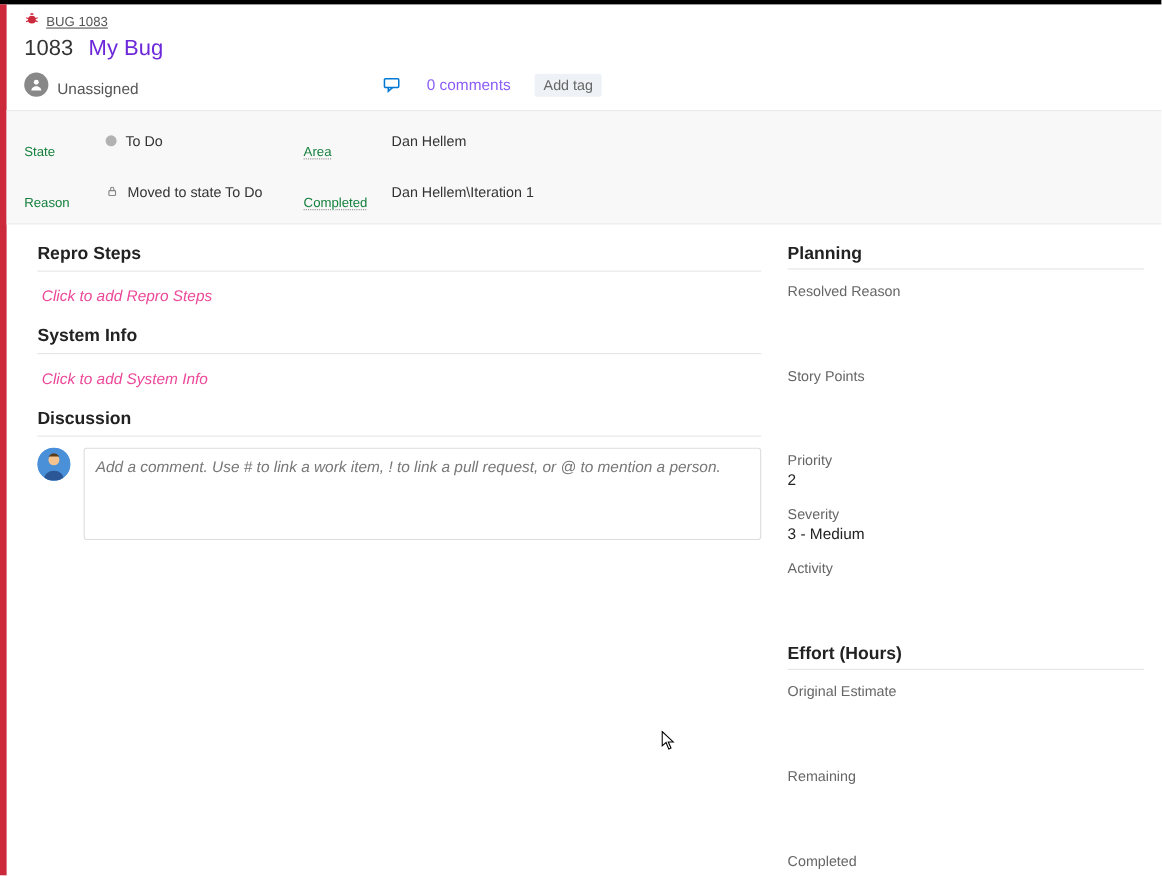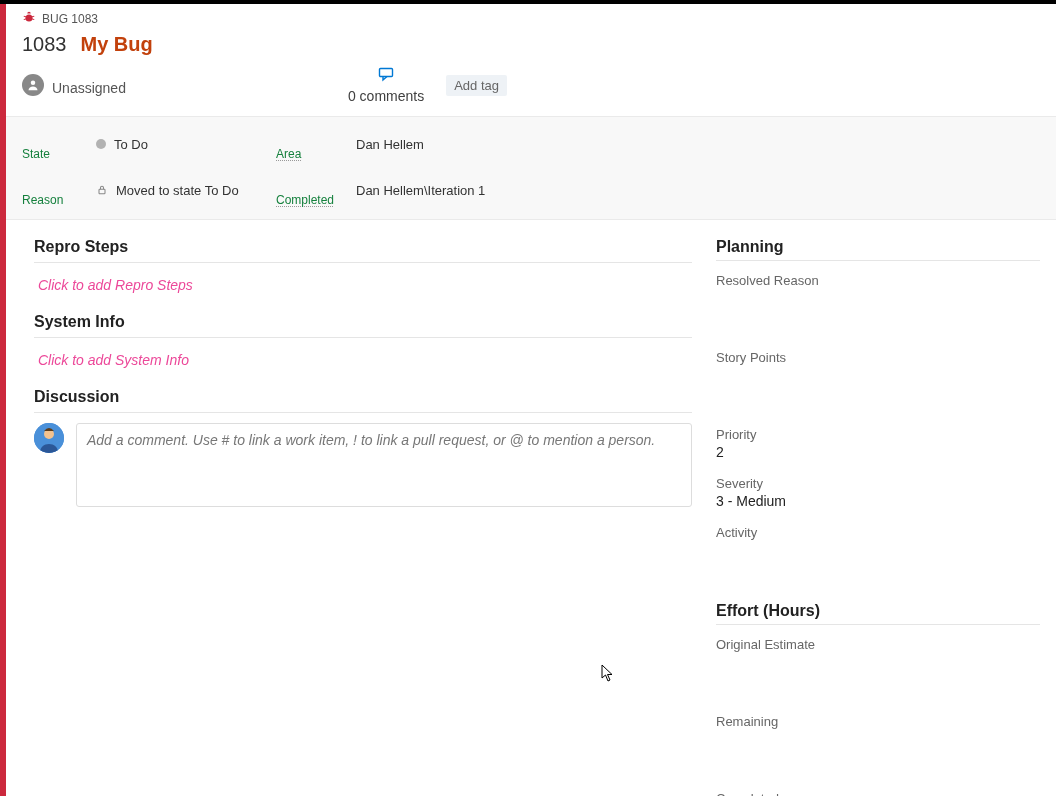--- a/index.html
+++ b/index.html
@@ -26,45 +26,46 @@
   }
   .main-col {
     flex: 1;
     display: flex;
     flex-direction: column;
   }
   
   .hdr-line1 {
     padding: 6px 16px 0 16px;
     display: flex;
-    align-items: center;
+    align-items: flex-end;
     gap: 6px;
     font-size: 12px;
     color: #555;
+    text-decoration: underline;
   }
   .bug-icon {
     width: 14px; height: 14px;
     color: #cc293d;
   }
   
   .hdr-title {
     padding: 6px 16px 10px 16px;
     display: flex;
     align-items: baseline;
     gap: 14px;
   }
   .wid {
     font-size: 20px;
     font-weight: 400;
     color: #333;
   }
   .wtitle {
     font-size: 20px;
-    font-weight: 700;
-    color: #c2410c;
+    font-weight: 400;
+    color: #6d28d9;
   }
   
   .hdr-meta {
     padding: 0 16px 12px 16px;
     display: flex;
     align-items: center;
     gap: 22px;
   }
   .assignee {
     display: flex;
@@ -79,24 +80,23 @@
     display: flex;
     align-items: center;
     justify-content: center;
     color: #fff;
     font-size: 11px;
     font-weight: 600;
   }
   .comments-link {
     display: flex;
     align-items: center;
-    gap: 6px;
-    color: #404040;
+    gap: 24px;
+    color: #8b5cf6;
     margin-left: 200px;
-    flex-direction: column;
   }
   .comments-link svg { color: #0078d4; }
   .add-tag {
     background: #eef2f6;
     color: #666;
     padding: 3px 8px;
     border-radius: 2px;
     font-size: 13px;
   }
   

